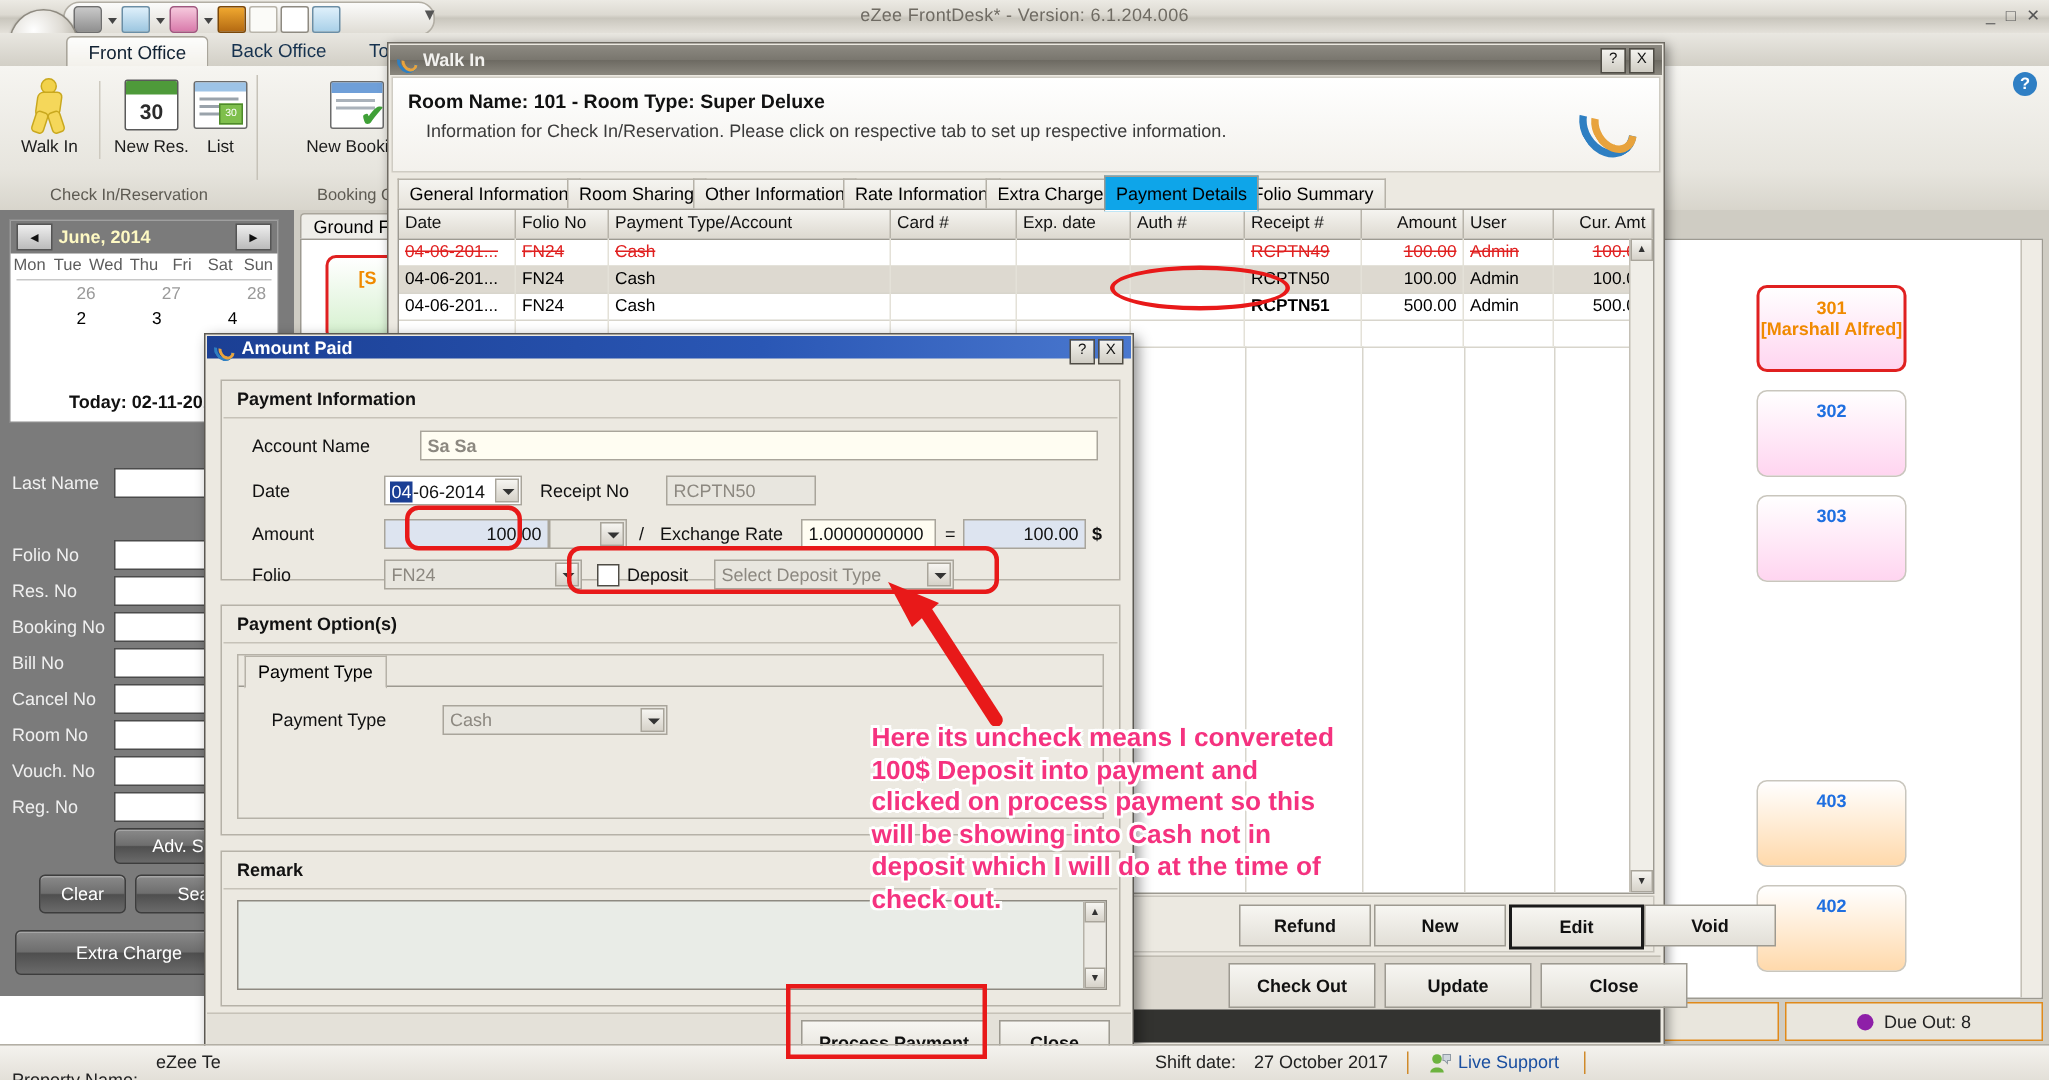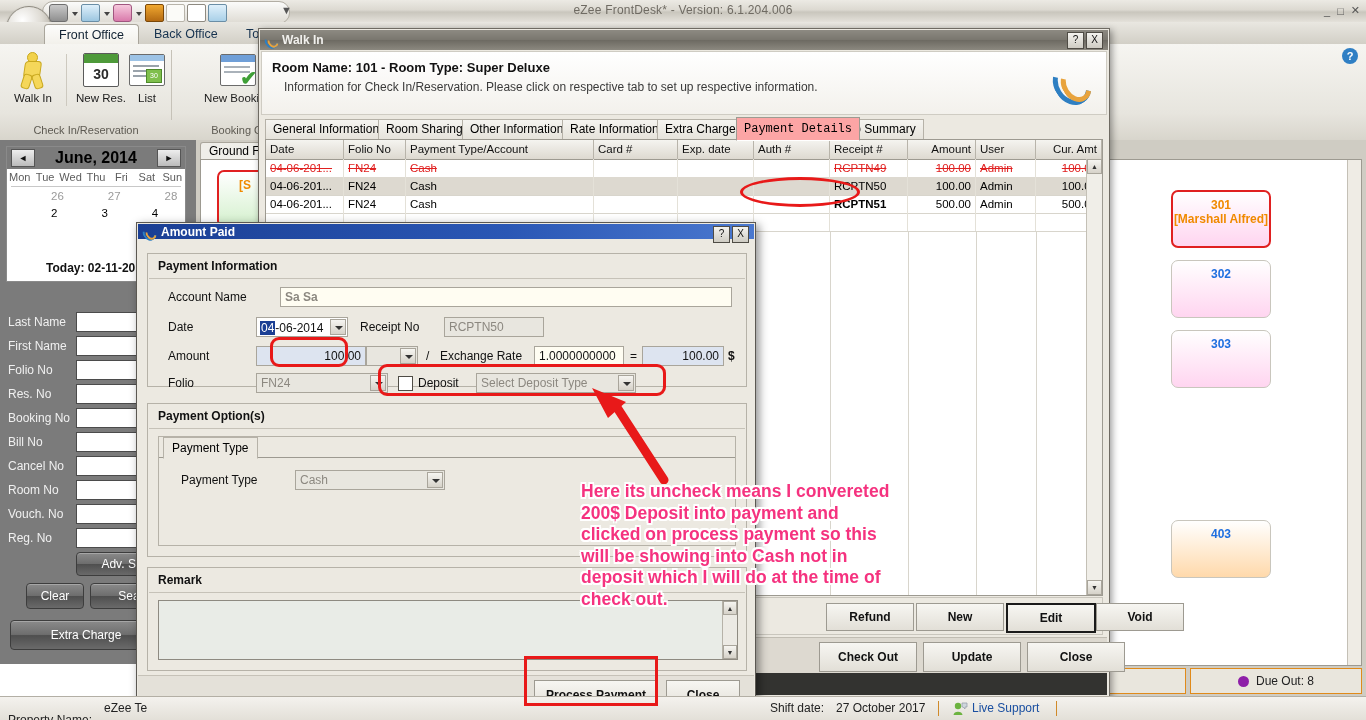--- a/index.html
+++ b/index.html
@@ -75,21 +75,21 @@
   .ico-nb .hdr{position:absolute;left:0;right:0;top:0;height:7px;background:#6f9fd8;}
   .ico-nb .r{position:absolute;left:3px;height:2px;background:#aab2ba;}
   .ico-nb .chk{position:absolute;right:-2px;bottom:-3px;font-size:20px;color:#3fa037;font-weight:bold;line-height:1;}
   
   #leftpanel{left:0;top:140px;width:196px;height:556px;background:#7b7b7b;
     border-right:1px solid #5d5d5d;}
   #calendar{left:6px;top:6px;width:178px;height:134px;background:#fff;border:1px solid #8a8a8a;}
   #calhead{position:absolute;left:0;top:0;right:0;height:22px;background:#7b7b7b;display:flex;align-items:center;}
   #calhead .nav{width:22px;height:16px;margin:0 4px;background:linear-gradient(to bottom,#eee,#bbb);
     border:1px solid #555;display:flex;align-items:center;justify-content:center;font-size:9px;color:#111;}
-  #calhead .mt{flex:1;text-align:center;font-size:16px;font-weight:bold;color:#000000;}
+  #calhead .mt{flex:1;font-size:12px;font-weight:bold;color:#fef9c3;}
   .dow{position:absolute;top:24px;left:0;right:0;display:flex;font-size:11px;color:#5c5c5c;}
   .dow div{flex:1;text-align:center;}
   .calrow{position:absolute;left:0;right:0;display:flex;font-size:11.5px;}
   .calrow div{flex:1;text-align:center;line-height:16px;margin-left:44px;}
   .calrow .dim{color:#9a9a9a;}
   .calrow .sel{background:#7b7b7b;color:#fff;font-weight:bold;}
   #calhead-sep{position:absolute;left:4px;right:4px;top:39px;height:1px;background:#c8c8c8;}
   #today{position:absolute;left:0;right:4px;bottom:6px;text-align:center;font-size:12px;font-weight:bold;color:#111;}
   .fld{position:absolute;left:8px;width:182px;height:22px;}
   .fld .flbl{position:absolute;left:0;top:3px;font-size:12px;color:#f0f0f0;}
@@ -132,22 +132,22 @@
   #wi-header .h1{position:absolute;left:10px;top:8px;font-size:13px;font-weight:bold;color:#111;}
   #wi-header .h2{position:absolute;left:22px;top:28px;font-size:12px;color:#3a3a3a;}
   #wi-logo{position:absolute;right:14px;top:8px;width:40px;height:42px;}
   #wi-logo .a{position:absolute;left:2px;top:2px;width:26px;height:34px;border-radius:50%;
     border:5px solid #2e7fc2;border-right-color:transparent;border-top-color:transparent;transform:rotate(-32deg);}
   #wi-logo .b{position:absolute;left:10px;top:7px;width:18px;height:26px;border-radius:50%;
     border:5px solid #e8a33d;border-right-color:transparent;border-top-color:transparent;transform:rotate(-32deg);}
   #wi-tabs{position:absolute;left:6px;top:88px;right:6px;height:22px;border-bottom:1px solid #9d9a91;}
   .wtab{position:absolute;top:2px;height:19px;line-height:19px;padding:0 7px;font-size:12px;
     border:1px solid #b6b2a8;border-bottom:none;background:linear-gradient(to bottom,#f5f4f0,#e6e3db);}
-  .wtab.active{top:0;height:22px;line-height:22px;background:#fca5a5;border-color:#9d9a91;
-    border-bottom:1px solid #fff;z-index:3;font-family:Liberation Mono, monospace;}
+  .wtab.active{top:0;height:22px;line-height:22px;background:#0ea5e9;border-color:#9d9a91;
+    border-bottom:1px solid #fff;z-index:3;}
   #grid{position:absolute;left:6px;top:110px;right:6px;height:455px;background:#fff;
     border:1px solid #9d9a91;overflow:hidden;}
   .ghdr{position:absolute;left:0;top:0;right:0;height:19px;
     background:linear-gradient(to bottom,#f5f4f0,#ddd9d0);border-bottom:1px solid #9d9a91;}
   .gh{position:absolute;top:0;height:19px;line-height:19px;font-size:11.5px;color:#111;
     border-right:1px solid #b8b4aa;box-sizing:border-box;padding:0 4px;}
   .grow{position:absolute;left:0;right:0;height:18px;border-bottom:1px solid #d8d5cc;}
   .gc{position:absolute;top:0;height:18px;line-height:18px;font-size:11.5px;box-sizing:border-box;
     padding:0 4px;border-right:1px solid #e4e1d8;white-space:nowrap;overflow:hidden;}
   .grow.voided .gc{color:#e02020;text-decoration:line-through;}
@@ -345,24 +345,20 @@
         <div></div>
         <div></div>
     </div>
     <div id="today">Today: 02-11-201</div>
   </div>
 
   <div class="fld" style="top:172px;">
     <div class="flbl">Last Name</div>
     <div class="fin"></div>
   </div>
-  <div class="fld" style="top:196px;">
-    <div class="flbl">First Name</div>
-    <div class="fin"></div>
-  </div>
   <div class="fld" style="top:220px;">
     <div class="flbl">Folio No</div>
     <div class="fin"></div>
   </div>
   <div class="fld" style="top:244px;">
     <div class="flbl">Res. No</div>
     <div class="fin"></div>
   </div>
   <div class="fld" style="top:268px;">
     <div class="flbl">Booking No</div>
@@ -414,20 +410,23 @@
       <div>[Marshall Alfred]</div>
     </div>
     <div class="roomtile rt-pink" style="left:970px;top:100px;">
       <div>302</div>
     </div>
     <div class="roomtile rt-pink" style="left:970px;top:170px;">
       <div>303</div>
     </div>
     <div class="roomtile rt-orange" style="left:970px;top:360px;">
       <div>403</div>
+    </div>
+    <div class="roomtile rt-orange" style="left:970px;top:430px;">
+      <div>402</div>
     </div>
     <div class="abs" style="right:0;top:0;bottom:0;width:13px;background:#efece5;border-left:1px solid #c4c0b6;"></div>
   </div>
   <div id="statusstrip">
     <div class="sbox" style="flex:1;"></div>
     <div class="sbox" style="width:94px;">
       <span>ed: 0</span>
     </div>
     <div class="sbox" style="width:150px;justify-content:center;">
       <span class="dot" style="background:#8e1fa8;"></span>
@@ -658,21 +657,21 @@
 <div class="redellipse" style="left:740px;top:177px;width:114px;height:24px;"></div>
 <div class="redround" style="left:270px;top:337px;width:72px;height:24px;"></div>
 <div class="redround" style="left:378px;top:364px;width:282px;height:26px;"></div>
 <div class="redrect" style="left:524px;top:656px;width:128px;height:44px;"></div>
 
 <svg id="annot-arrow" viewBox="0 0 90 96">
   <path d="M78 92 L30 18" stroke="#e81919" stroke-width="9" stroke-linecap="round" fill="none"></path>
   <polygon points="6,0 40,14 22,30" fill="#e81919"></polygon>
 </svg>
 
-<div id="annot-text">Here its uncheck means I convereted 200$ Deposit into payment and clicked on process payment so this will be showing into Cash not in deposit which I will do at the time of check out.</div>
+<div id="annot-text">Here its uncheck means I convereted 100$ Deposit into payment and clicked on process payment so this will be showing into Cash not in deposit which I will do at the time of check out.</div>
 
 <div id="botbar" class="abs">
   <div class="seg" style="left:8px;margin-top:12px;">Property Name:</div>
   <div class="seg" style="left:104px;">eZee Te</div>
   <div class="seg" style="left:770px;">Shift date:</div>
   <div class="seg" style="left:836px;">27 October 2017</div>
   <div class="vline" style="left:938px;"></div>
   <div class="seg" style="left:952px;width:16px;height:15px;">
     <svg width="16" height="15" viewBox="0 0 16 15">
         <circle cx="6" cy="5" r="3.2" fill="#6cb33f"></circle>

